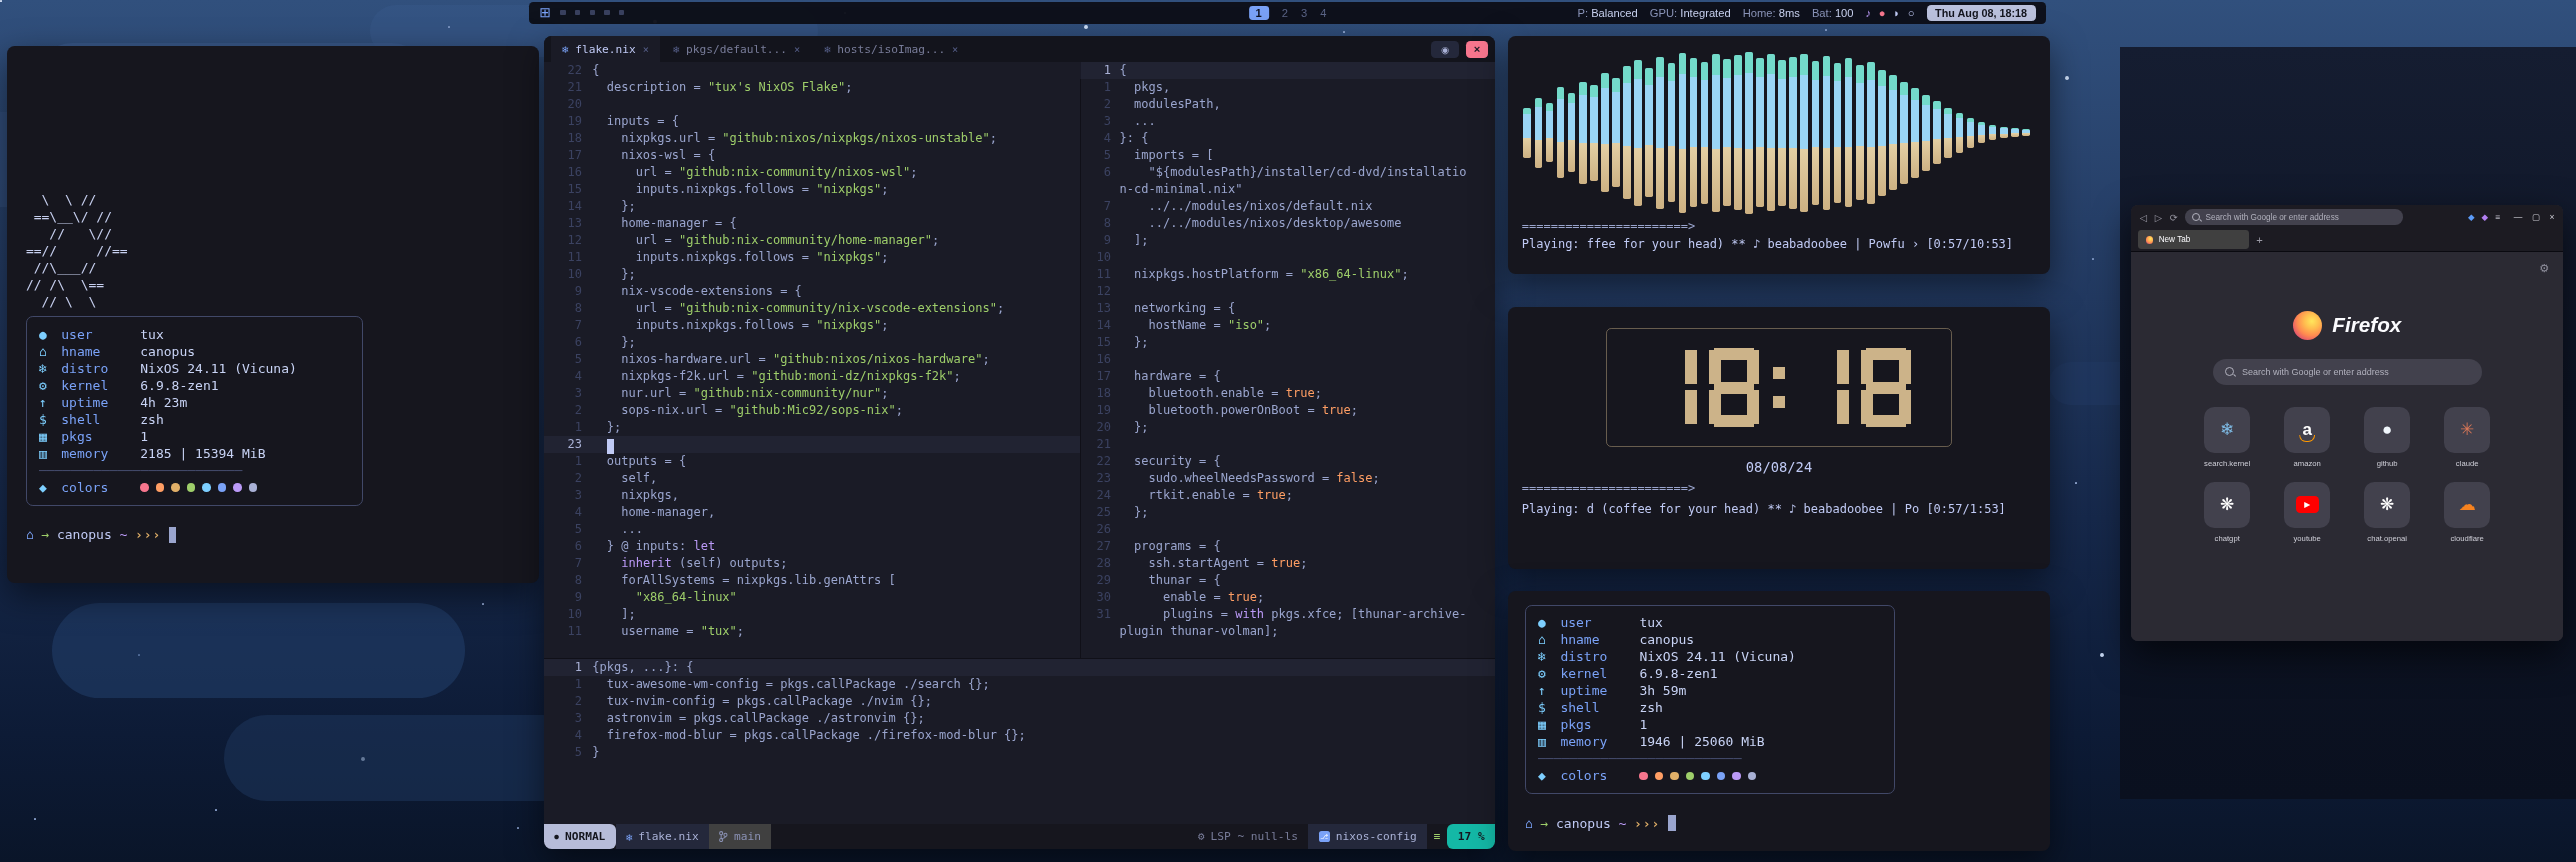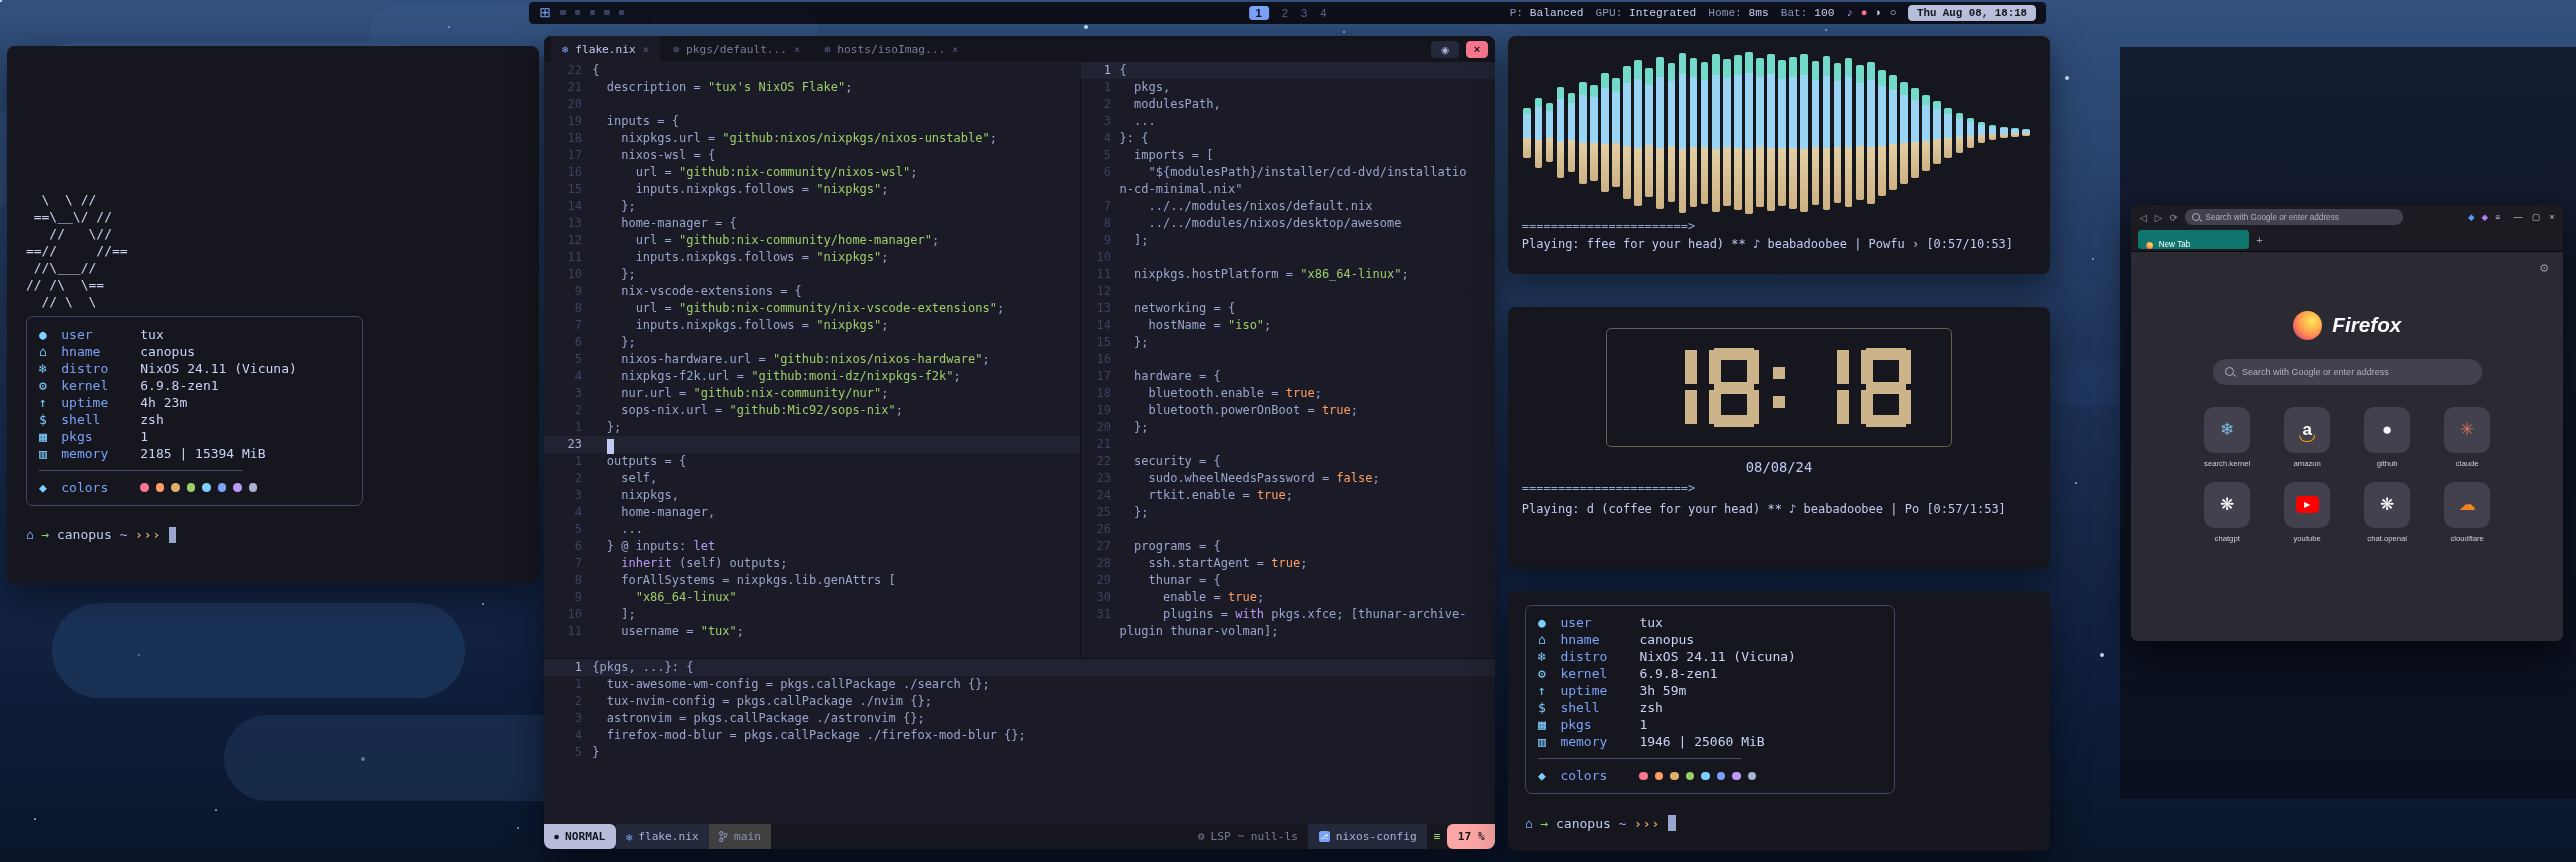--- a/index.html
+++ b/index.html
@@ -18,21 +18,21 @@
   
   .bar{position:absolute;display:flex;align-items:center;box-sizing:border-box;color:#b8c2e0;}
   #bar1{left:529px;top:1.7px;width:1517px;height:22.4px;background:rgba(12,13,20,.93);
     border-radius:4.3px;padding:0 10.3px;font-size:11.2px;gap:10.3px;}
   .bar-left{display:flex;align-items:center;gap:9.5px;}
   .launcher{color:#7aa2f7;font-size:13.8px;line-height:1;}
   .tagdot{width:5.2px;height:5.2px;background:#39415f;border-radius:0.9px;display:inline-block;}
   .bar-center{position:absolute;left:50%;transform:translateX(-50%);display:flex;gap:13px;align-items:center;font-size:11.2px;}
   .ws{color:#5a6487;}
   .ws.active{background:#7aa2f7;color:#0e1120;font-weight:bold;padding:0.9px 6.9px;border-radius:3.4px;}
-  .bar-right{margin-left:auto;display:flex;align-items:center;gap:12px;font-family:Liberation Mono, monospace;}
+  .bar-right{margin-left:auto;display:flex;align-items:center;gap:12px;}
   .stat-l{color:#8a94b8;}
   .stat-v{color:#c9d2f0;}
   .bar-icons{display:flex;gap:7.7px;font-size:11.2px;}
   .clock-pill{background:#bac1dd;color:#14161f;font-weight:bold;font-size:10.8px;
     padding:1.7px 8.6px;border-radius:4.3px;}
   .term{position:absolute;background:#16161e;border-radius:7.7px;box-sizing:border-box;
     color:#c0caf5;font-family:"DejaVu Sans Mono",monospace;font-size:13px;line-height:17px;
     box-shadow:0 12px 34px rgba(0,0,0,.5);overflow:hidden;}
   #term1{left:6.9px;top:46px;width:532px;height:537px;padding:15.5px 19px;}
   #fetchWin{left:1508px;top:591px;width:542px;height:260px;padding:13.8px 17px;}
@@ -87,21 +87,21 @@
   .sl-seg{display:flex;align-items:center;gap:6px;height:25px;padding:0 10.3px;}
   .sl-mode{background:#b6bcd9;color:#15161e;font-weight:bold;border-radius:0 6px 6px 0;}
   .sl-file{background:#24283b;color:#a9b1d6;}
   .sl-branch{background:#404040;color:#8a91b4;text-align:right;}
   .sl-right{margin-left:auto;display:flex;align-items:center;}
   .sl-lsp{color:#787c99;gap:6px;}
   .sl-repo{background:#24283b;color:#a9b1d6;}
   .repo-ic{width:11.2px;height:11.2px;background:#7aa2f7;border-radius:2.6px;display:inline-flex;
     align-items:center;justify-content:center;color:#fff;font-size:6.9px;}
   .sl-lines{color:#9ece6a;padding:0 6.9px;}
-  .sl-pct{background:#fca5a5;color:#15161e;font-weight:bold;border-radius:6px 0 0 6px;}
+  .sl-pct{background:#14b8a6;color:#15161e;font-weight:bold;border-radius:6px 0 0 6px;}
   
   #cavaWin{left:1508px;top:36px;width:542px;height:238px;padding:12px 13.8px;}
   .cava{height:169px;display:flex;align-items:center;gap:3.4px;padding:0 1.7px;}
   .cbar{width:7.7px;flex:none;border-radius:1.7px;
     background:linear-gradient(180deg,#73daca 0%,#73daca 13%,#9ad5f5 13%,#9ad5f5 60%,#e3cfa4 60%,#cdb183 100%);}
   .pline{font-size:12px;line-height:18px;color:#c0caf5;white-space:pre;overflow:hidden;}
   .psep{color:#9aa5ce;}
   #clockWin{left:1508px;top:307px;width:542px;height:262px;padding:12px 13.8px;}
   .clockbox{margin:8.6px auto 0;width:344px;height:117px;border:1.7px solid rgba(204,179,137,.45);
     border-radius:5.2px;display:flex;align-items:center;justify-content:center;gap:12px;}
@@ -129,22 +129,22 @@
   .ffnav{color:#9b9aa6;font-size:9.5px;display:flex;gap:7.7px;}
   .ffurl{width:203px;height:15.5px;background:#42414d;border-radius:7.7px;display:flex;
     align-items:center;gap:5.2px;padding:0 7.7px;color:#b1b1bd;font-size:8.2px;}
   .mag{position:relative;width:6px;height:6px;border:1px solid #b1b1bd;border-radius:50%;flex:none;}
   .mag::after{content:"";position:absolute;width:3.4px;height:1.3px;background:#b1b1bd;
     transform:rotate(45deg);right:-2.6px;bottom:-0.9px;}
   .ffext{display:flex;gap:6.9px;margin-left:auto;align-items:center;font-size:8.6px;}
   .ffctrl{display:flex;gap:9.5px;color:#c8c8d0;font-size:8.6px;margin-left:6.9px;}
   .fftabs{height:21.5px;background:#1c1b22;display:flex;align-items:center;padding:0 6.9px;gap:6.9px;
     border-bottom:0.9px solid #0a0a10;}
-  .fftab{height:19px;width:96px;background:#0f766e;border-radius:3.4px;display:flex;
-    align-items:flex-end;gap:5.2px;padding:0 7.7px;color:#fbfbfe;font-size:8.2px;}
+  .fftab{height:19px;width:96px;background:#404040;border-radius:3.4px;display:flex;
+    align-items:center;gap:5.2px;padding:0 7.7px;color:#fbfbfe;font-size:8.2px;}
   .fftab-ic{width:7.7px;height:7.7px;border-radius:50%;flex:none;
     background:radial-gradient(circle at 65% 35%,#ffe75c,#ff8a50 60%,#a43d8f);}
   .ffplus{color:#9b9aa6;font-size:11.2px;}
   .ffcontent{position:relative;height:389px;background:#2b2a33;}
   .ffgear{position:absolute;right:13.8px;top:10.3px;color:#8f8f9d;font-size:11.2px;}
   .ffbrand{display:flex;align-items:center;justify-content:center;gap:10.3px;padding-top:59px;}
   .fflogo{width:29px;height:29px;border-radius:50%;
     background:radial-gradient(circle at 65% 35%,#ffe75c 0%,#ffbd4f 28%,#ff8a50 55%,#e3546d 78%,#a43d8f 100%);}
   .ffword{color:#fbfbfe;font-size:20.7px;font-weight:700;font-style:italic;}
   .ffsearch{margin:19px auto 0;width:269px;height:26px;background:#42414d;border-radius:13.8px;

